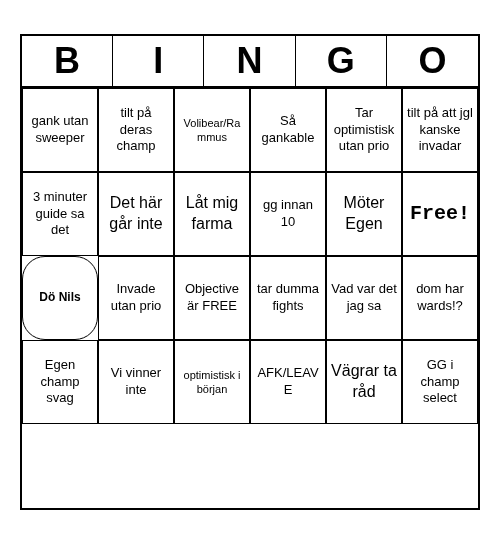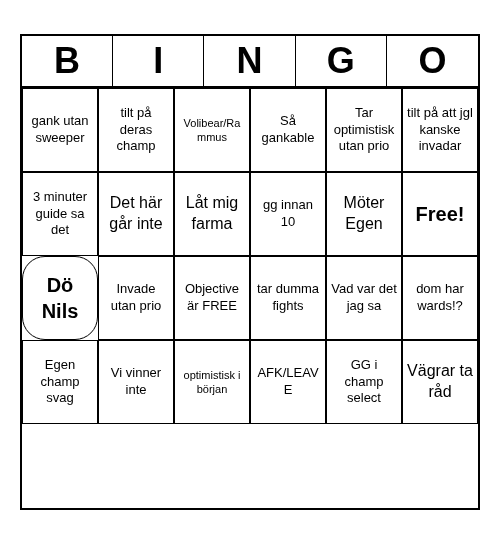--- a/index.html
+++ b/index.html
@@ -56,24 +56,25 @@
       text-align: center;
       padding: 4px;
       font-size: 13px;
       line-height: 1.3;
       word-break: break-word;
     }
 
     .bingo-cell.free {
       font-size: 20px;
       font-weight: bold;
+      font-family: Liberation Mono, monospace;
     }
 
     .bingo-cell.large-text {
-      font-size: 20px;
+      font-size: 12px;
       font-weight: bold;
       border-radius: 23px;
     }
 
     .bingo-cell.medium-text {
       font-size: 16px;
       font-weight: normal;
     }
 
     .bingo-cell.small-text {
@@ -107,16 +108,16 @@
       <div class="bingo-cell large-text">Dö Nils</div>
       <div class="bingo-cell">Invade utan prio</div>
       <div class="bingo-cell">Objective är FREE</div>
       <div class="bingo-cell">tar dumma fights</div>
       <div class="bingo-cell">Vad var det jag sa</div>
       <div class="bingo-cell">dom har wards!?</div>
       <div class="bingo-cell">Egen champ svag</div>
       <div class="bingo-cell">Vi vinner inte</div>
       <div class="bingo-cell small-text">optimistisk i början</div>
       <div class="bingo-cell">AFK/LEAVE</div>
+      <div class="bingo-cell medium-text">Vägrar ta råd</div>
       <div class="bingo-cell">GG i champ select</div>
-      <div class="bingo-cell medium-text">Vägrar ta råd</div>
     </div>
 </div>
 
 </body></html>

